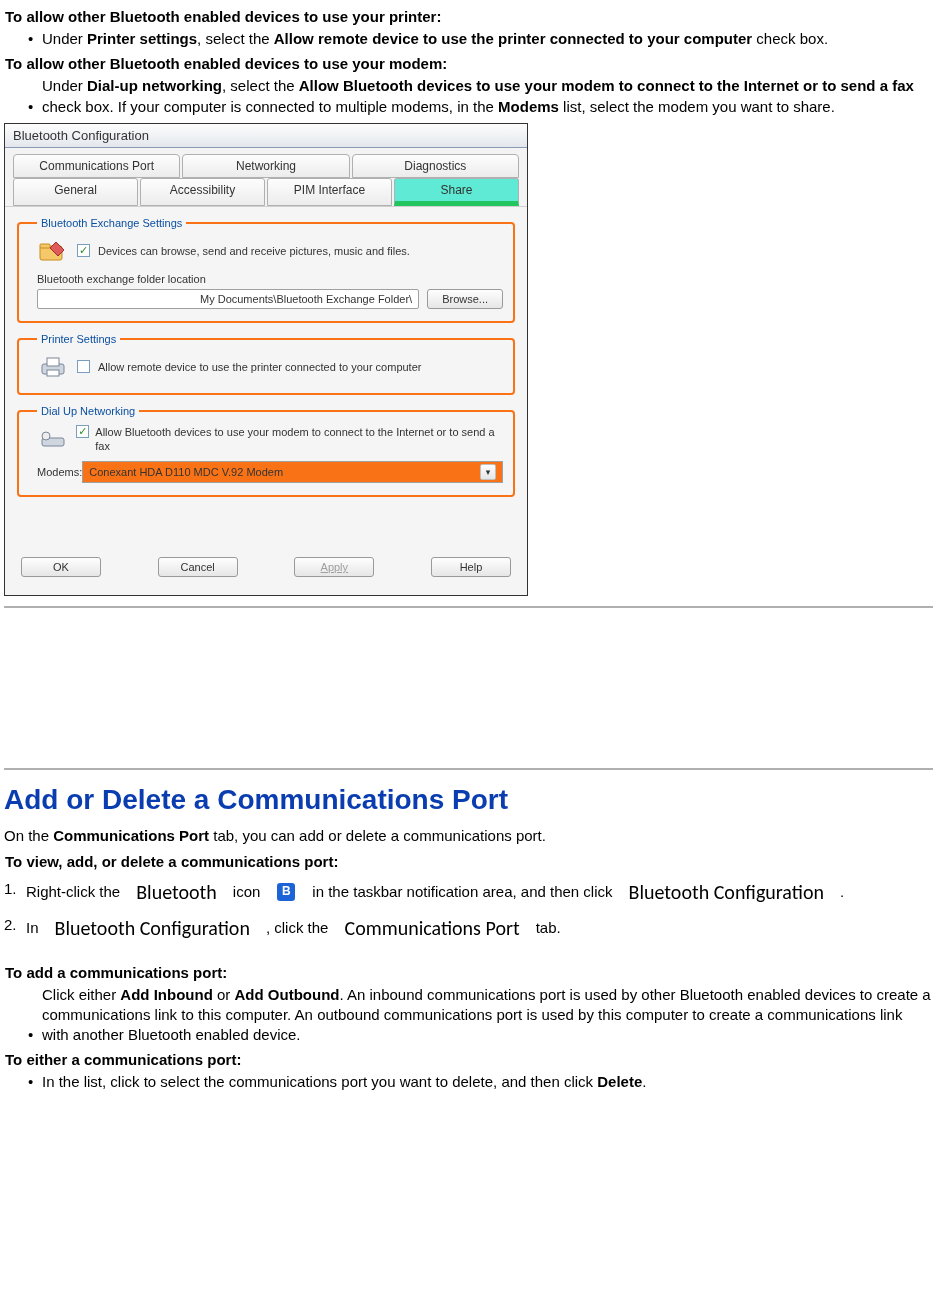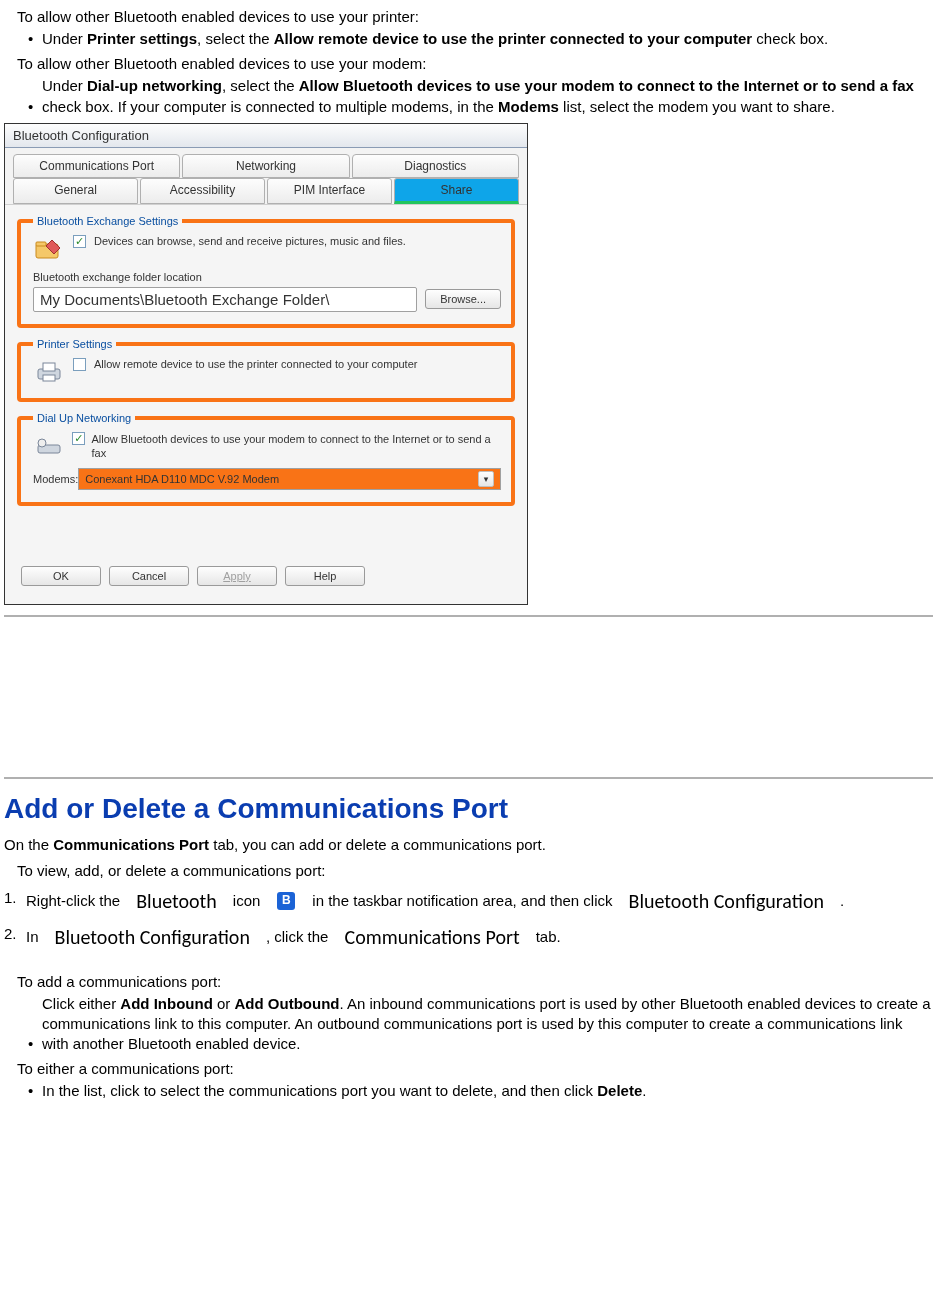--- a/index.html
+++ b/index.html
@@ -5,22 +5,22 @@
     * { box-sizing: border-box; margin: 0; padding: 0; }
     body {
       font-family: Verdana, Geneva, sans-serif;
       font-size: 15px;
       color: #000;
       background: #fff;
       padding: 4px 4px 20px 4px;
       width: 937px;
     }
     .heading {
-      font-weight: normal;
-      margin: 4px 13px;
+      font-weight: bold;
+      margin: 4px 1px;
     }
     .bullet-item {
       display: flex;
       margin-left: 24px;
       margin-bottom: 6px;
       margin-top: 4px;
       line-height: 1.35;
     }
     .bullet {
       width: 14px;
@@ -57,49 +57,49 @@
       text-align: center;
       font-size: 12px;
       padding: 4px 0;
       background: linear-gradient(#fdfdfd, #ececec);
       border: 1px solid #b0b0b0;
       border-top-left-radius: 4px;
       border-top-right-radius: 4px;
       color: #333;
     }
     .tab.active {
-      background: #0ea5e9;
-      border-bottom: 3px solid #22c55e;
+      background: #5eead4;
+      border-bottom: 5px solid #22c55e;
       position: relative;
       z-index: 1;
     }
     .tab-row.lower .tab {
       border-top-left-radius: 3px;
       border-top-right-radius: 3px;
     }
     .panel {
       background: #f5f5f5;
       padding: 10px 12px 10px 12px;
       border-top: 1px solid #d0d0d0;
     }
     fieldset {
-      border: 4px solid #f97316;
+      border: 2px solid #f97316;
       border-radius: 4px;
-      padding: 8px 10px 12px 12px;
+      padding: 8px 10px 12px 18px;
       margin-bottom: 10px;
       background: #f5f5f5;
     }
     legend {
       font-size: 11px;
       color: #0a4fa0;
       padding: 0 4px;
     }
     .fs-row {
       display: flex;
-      align-items: flex-start;
+      align-items: center;
       gap: 8px;
       font-size: 11px;
       color: #333;
     }
     .fs-icon {
       width: 32px; height: 28px;
       display: flex; align-items: center; justify-content: center;
     }
     .checkbox {
       width: 13px; height: 13px;
@@ -125,23 +125,24 @@
     .text-input {
       display: flex;
       gap: 8px;
       align-items: center;
     }
     .text-input .inp {
       flex: 1;
       border: 1px solid #a0a0a0;
       background: #fff;
       padding: 3px 6px;
-      font-size: 15px;
+      font-size: 11px;
       color: #333;
       border-radius: 2px;
+      text-align: right;
     }
     .win-btn {
       border: 1px solid #9a9a9a;
       background: linear-gradient(#fefefe, #e6e6e6);
       padding: 3px 14px;
       font-size: 11px;
       border-radius: 3px;
       color: #333;
     }
     .multiline-check {
@@ -173,22 +174,22 @@
     .select .chev {
       border: 1px solid #c0c0c0;
       background: linear-gradient(#fefefe, #e6e6e6);
       width: 16px; height: 16px;
       display: flex; align-items: center; justify-content: center;
       font-size: 9px;
       border-radius: 2px;
     }
     .btn-row {
       display: flex;
-      justify-content: flex-start;
-      gap: 8px;
+      justify-content: space-between;
+      gap: 20px;
       padding: 10px 4px 8px 4px;
     }
     .btn-row .win-btn { min-width: 80px; text-align: center; }
     .btn-row .win-btn.disabled { color: #a0a0a0; text-decoration: underline; }
 
     hr.sep {
       border: none;
       border-top: 2px solid #b0b0b0;
       margin: 10px 0;
     }

